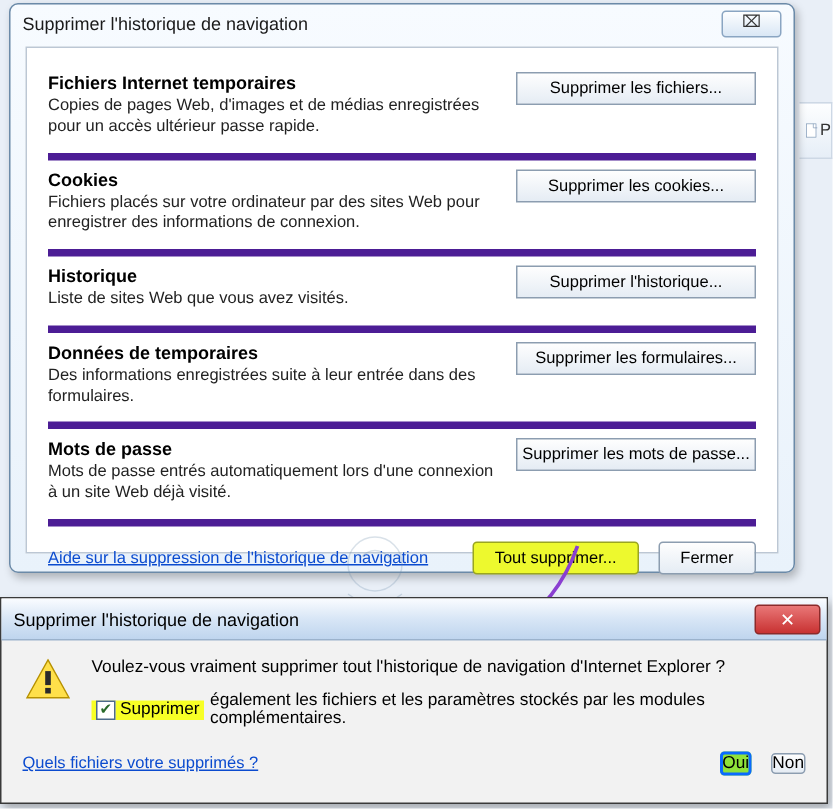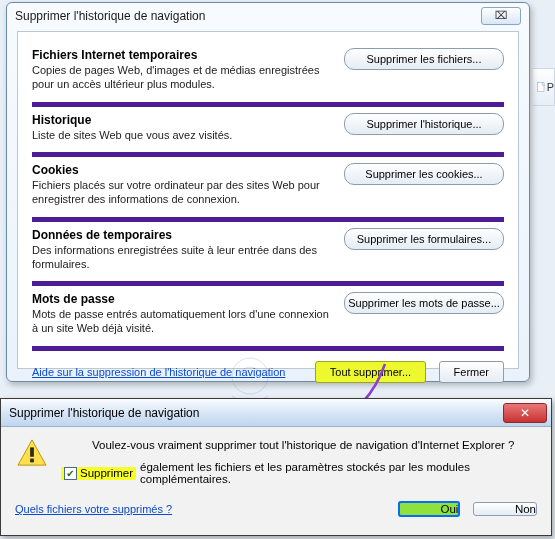--- a/index.html
+++ b/index.html
@@ -23,21 +23,21 @@
     position: absolute; left: 10px; top: 28px; right: 10px; bottom: 12px;
     background: #fff; border: 1px solid #bcc7d4;
     padding: 10px 14px 10px 14px;
   }
   .section { position: relative; padding: 6px 0 10px 0; border-bottom: 5px solid #4c1d95; }
   .section:last-of-type { border-bottom: none; }
   .sec-title { font-size: 12px; font-weight: bold; color: #000; margin-bottom: 2px; }
   .sec-desc { font-size: 11px; color: #222; width: 300px; line-height: 1.25; }
   .sec-btn {
     position: absolute; right: 0; top: 6px; width: 160px; height: 22px;
-    font-size: 11px; border: 1px solid #8c9db0; border-radius: 10px;
+    font-size: 11px; border: 1px solid #8c9db0; border-radius: 0;
     background: linear-gradient(#fefefe,#e5ecf4); text-align: center; line-height: 20px; color: #000;
   }
   .bottom-row { display: flex; align-items: center; justify-content: space-between; margin-top: 10px; }
   .link { font-size: 11px; color: #0b4bcf; text-decoration: underline; cursor: pointer; }
   .btn-small {
     height: 22px; padding: 0 14px; font-size: 11px; border: 1px solid #8c9db0; border-radius: 3px;
     background: linear-gradient(#fefefe,#e5ecf4); display: inline-flex; align-items: center; margin-left: 8px;
   }
   .btn-highlight { background: #edf92e !important; border-color: #9aa520 !important; }
 
@@ -64,28 +64,28 @@
     padding-left: 8px; font-size: 12px; color: #000;
   }
   .win-close {
     width: 44px; height: 20px; margin-right: 4px; border: 1px solid #8b2a2a; border-radius: 3px;
     background: linear-gradient(#e97777,#c83232); text-align: center; line-height: 18px; color: #fff; font-size: 12px;
   }
   .msgbody { position: relative; padding: 12px 14px 8px 60px; }
   .warn-icon {
     position: absolute; left: 16px; top: 12px; width: 30px; height: 28px;
   }
-  .q1 { font-size: 11.5px; color: #000; margin-bottom: 10px; margin-left: 31px; }
+  .q1 { font-size: 11.5px; color: #000; margin-bottom: 10px; }
   .q2 { font-size: 11.5px; color: #000; display: flex; align-items: center; gap: 4px; }
   .cb-wrap { display: inline-flex; align-items: center; gap: 3px; background: #f7ff26; padding: 0 3px; }
   .cb { width: 13px; height: 13px; border: 1px solid #4d6a8a; background: #fff; display: inline-flex; align-items: center; justify-content: center; font-size: 10px; color: #2a6a2a; }
   .d2-bottom { display: flex; align-items: center; justify-content: space-between; padding: 6px 14px 10px 14px; }
   .d2-btn {
     width: 72px; height: 22px; font-size: 11.5px; text-align: right; line-height: 20px;
-    border: 1px solid #8c9db0; border-radius: 3px; background: linear-gradient(#fefefe,#e5ecf4); margin-left: 8px; padding-left: 41px;
+    border: 1px solid #8c9db0; border-radius: 3px; background: linear-gradient(#fefefe,#e5ecf4); margin-left: 8px;
   }
   .d2-btn.yes { background: #8fe23a; border: 2px solid #0a6aff; line-height: 18px; }
 
   
   .ghost {
     position: absolute; left: 210px; top: 352px; width: 80px; height: 60px; opacity: 0.25;
   }
 </style>
 </head>
 <body>
@@ -101,34 +101,34 @@
 <div class="dialog1">
   <div class="titlebar1">
     <span>Supprimer l'historique de navigation</span>
     <div class="close-x">⌧</div>
   </div>
 
   <div class="panel">
 
     <div class="section">
       <div class="sec-title">Fichiers Internet temporaires</div>
-      <div class="sec-desc">Copies de pages Web, d'images et de médias enregistrées pour un accès ultérieur plus modules.</div>
+      <div class="sec-desc">Copies de pages Web, d'images et de médias enregistrées pour un accès ultérieur passe rapide.</div>
       <div class="sec-btn">Supprimer les fichiers...</div>
+    </div>
+
+    <div class="section">
+      <div class="sec-title">Cookies</div>
+      <div class="sec-desc">Fichiers placés sur votre ordinateur par des sites Web pour enregistrer des informations de connexion.</div>
+      <div class="sec-btn">Supprimer les cookies...</div>
     </div>
 
     <div class="section">
       <div class="sec-title">Historique</div>
       <div class="sec-desc">Liste de sites Web que vous avez visités.</div>
       <div class="sec-btn">Supprimer l'historique...</div>
-    </div>
-
-    <div class="section">
-      <div class="sec-title">Cookies</div>
-      <div class="sec-desc">Fichiers placés sur votre ordinateur par des sites Web pour enregistrer des informations de connexion.</div>
-      <div class="sec-btn">Supprimer les cookies...</div>
     </div>
 
     <div class="section">
       <div class="sec-title">Données de temporaires</div>
       <div class="sec-desc">Des informations enregistrées suite à leur entrée dans des formulaires.</div>
       <div class="sec-btn">Supprimer les formulaires...</div>
     </div>
 
     <div class="section">
       <div class="sec-title">Mots de passe</div>

